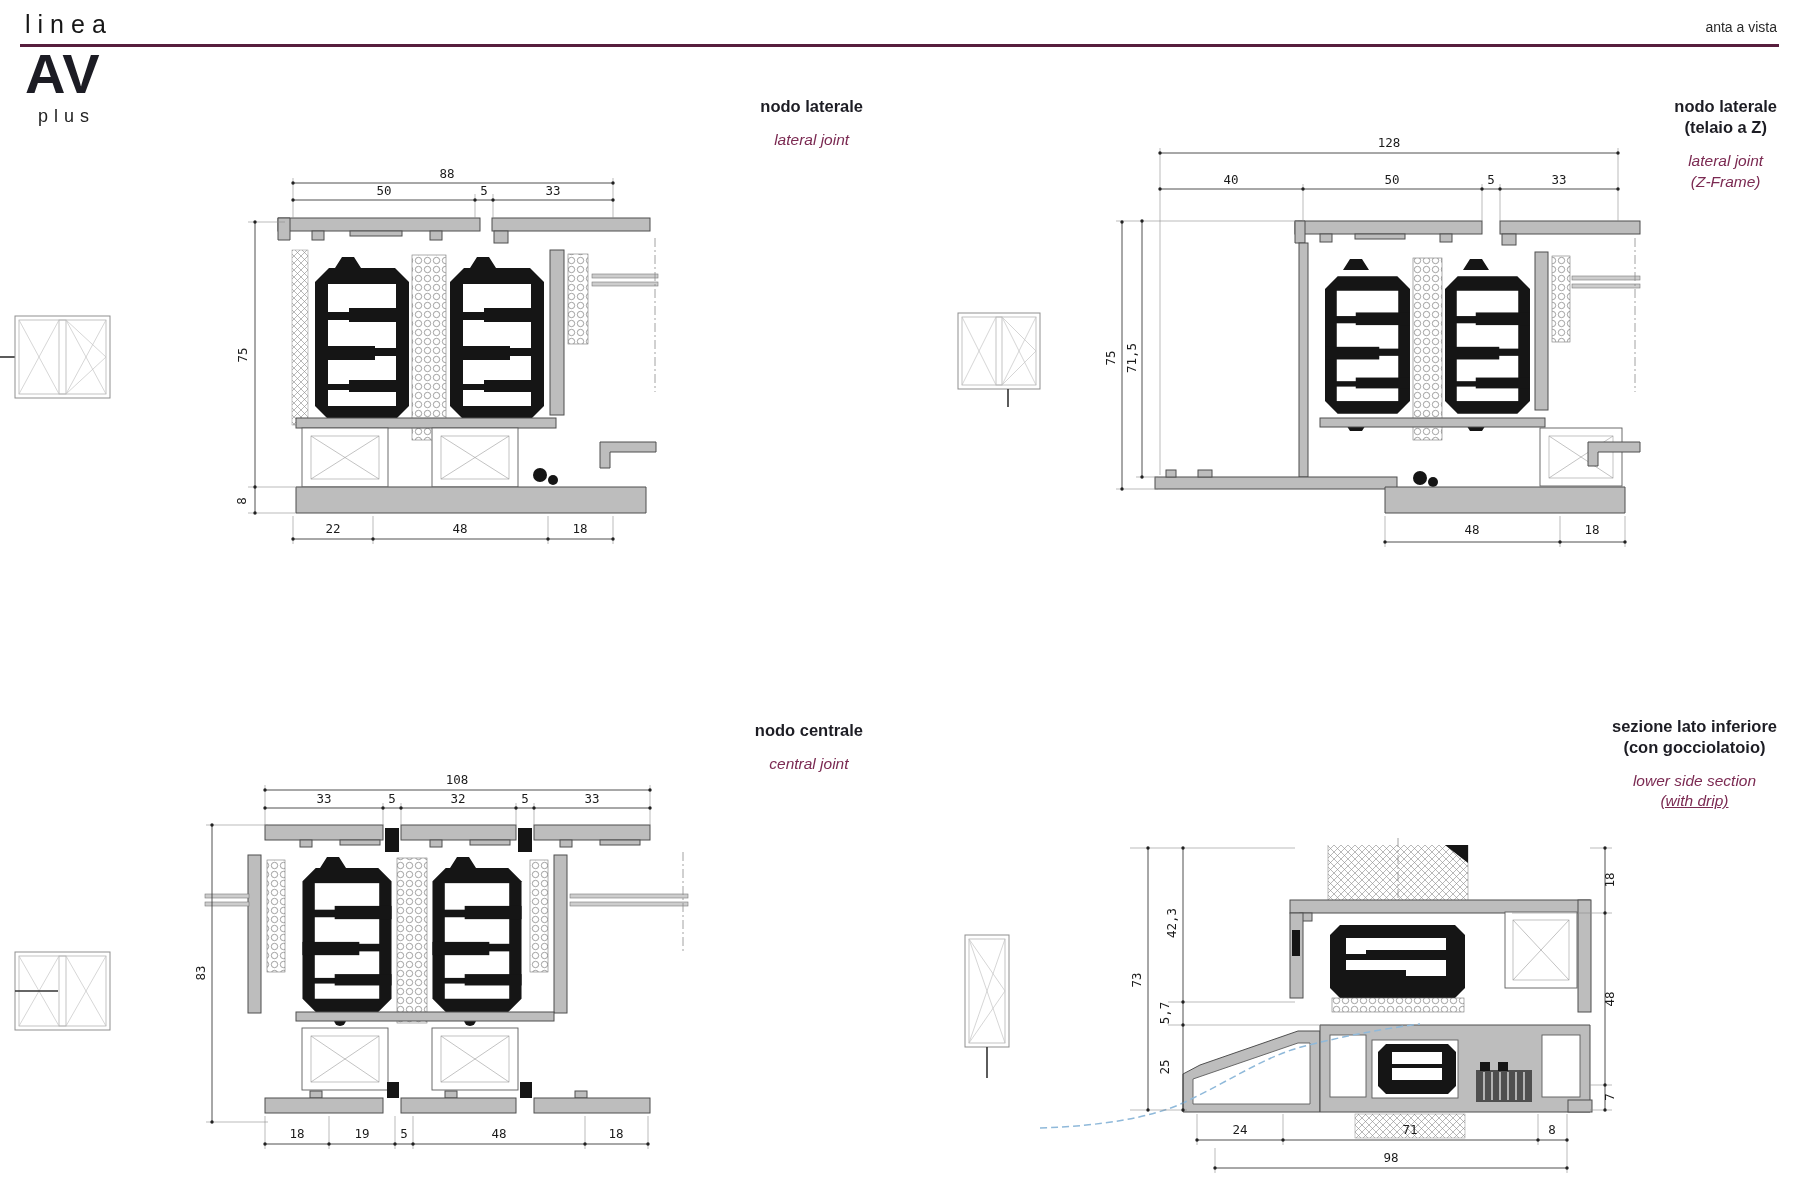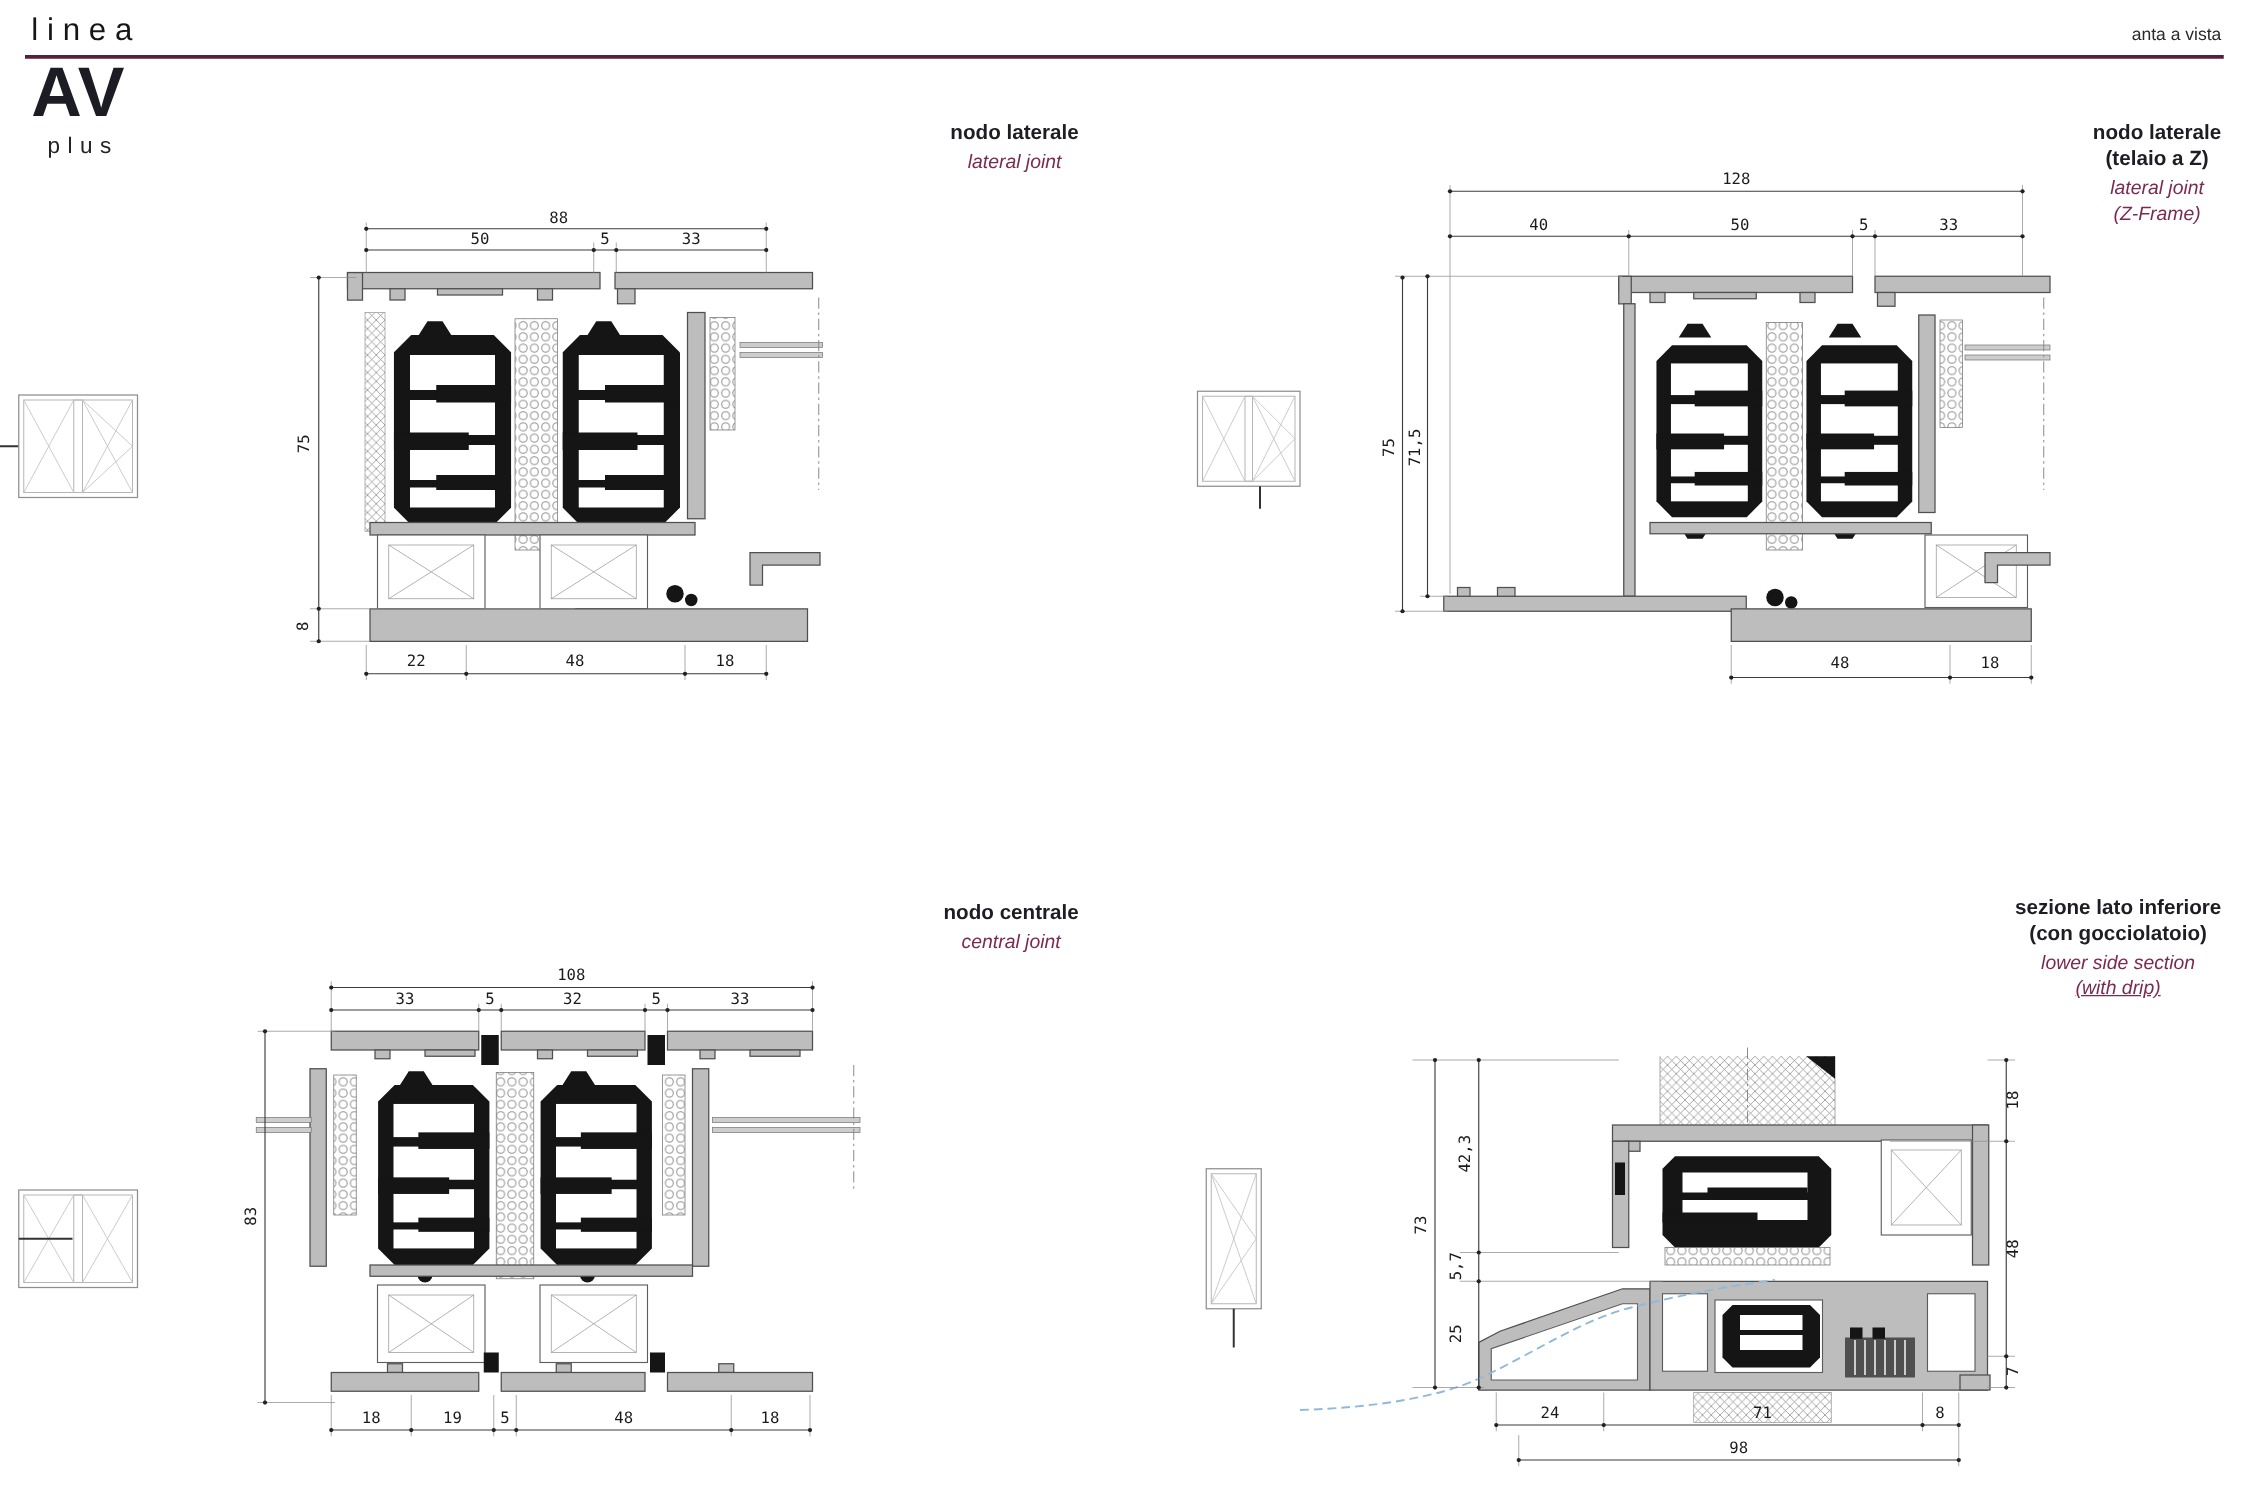--- a/index.html
+++ b/index.html
@@ -9,21 +9,21 @@
   .brand{position:absolute;left:25px;top:10px;font-size:25px;font-weight:500;
          letter-spacing:7px;color:#161616;}
   .rule{position:absolute;left:20px;right:22px;top:44px;height:3px;background:#571e3d;}
   .pagelabel{position:absolute;right:24px;top:19px;font-size:14px;color:#2a2a2a;}
   .logo{position:absolute;left:25px;top:46px;font-size:56px;font-weight:700;
         line-height:1;color:#1c1c24;letter-spacing:1px;}
   .logosub{position:absolute;left:38px;top:106px;font-size:18px;letter-spacing:6px;color:#222;}
   
   .tblock{position:absolute;text-align:center;}
   .dtitle{font-size:16.5px;font-weight:700;color:#1d1d24;line-height:1.28;}
-  .dsub{font-size:15.5px;font-style:italic;color:#7b2a52;line-height:1.3;margin-top:3px;}
+  .dsub{font-size:15.5px;font-style:italic;color:#7b2a52;line-height:1.3;margin-top:13px;}
   
   svg.quad,svg.wicon{position:absolute;}
   .al{fill:#bdbdbd;stroke:#4f4f4f;stroke-width:1;}
   .wh{fill:#ffffff;stroke:#5c5c5c;stroke-width:0.9;}
   .bk{fill:#151515;stroke:none;}
   .xl{stroke:#9a9a9a;stroke-width:0.6;fill:none;}
   .dl{stroke:#3c3c3c;stroke-width:0.9;fill:none;}
   .el{stroke:#8f8f8f;stroke-width:0.6;fill:none;}
   .gl{fill:#cdcdcd;stroke:#7a7a7a;stroke-width:0.6;}
   .dd{stroke:#8a8a8a;stroke-width:0.8;fill:none;stroke-dasharray:9 3 2 3;}

